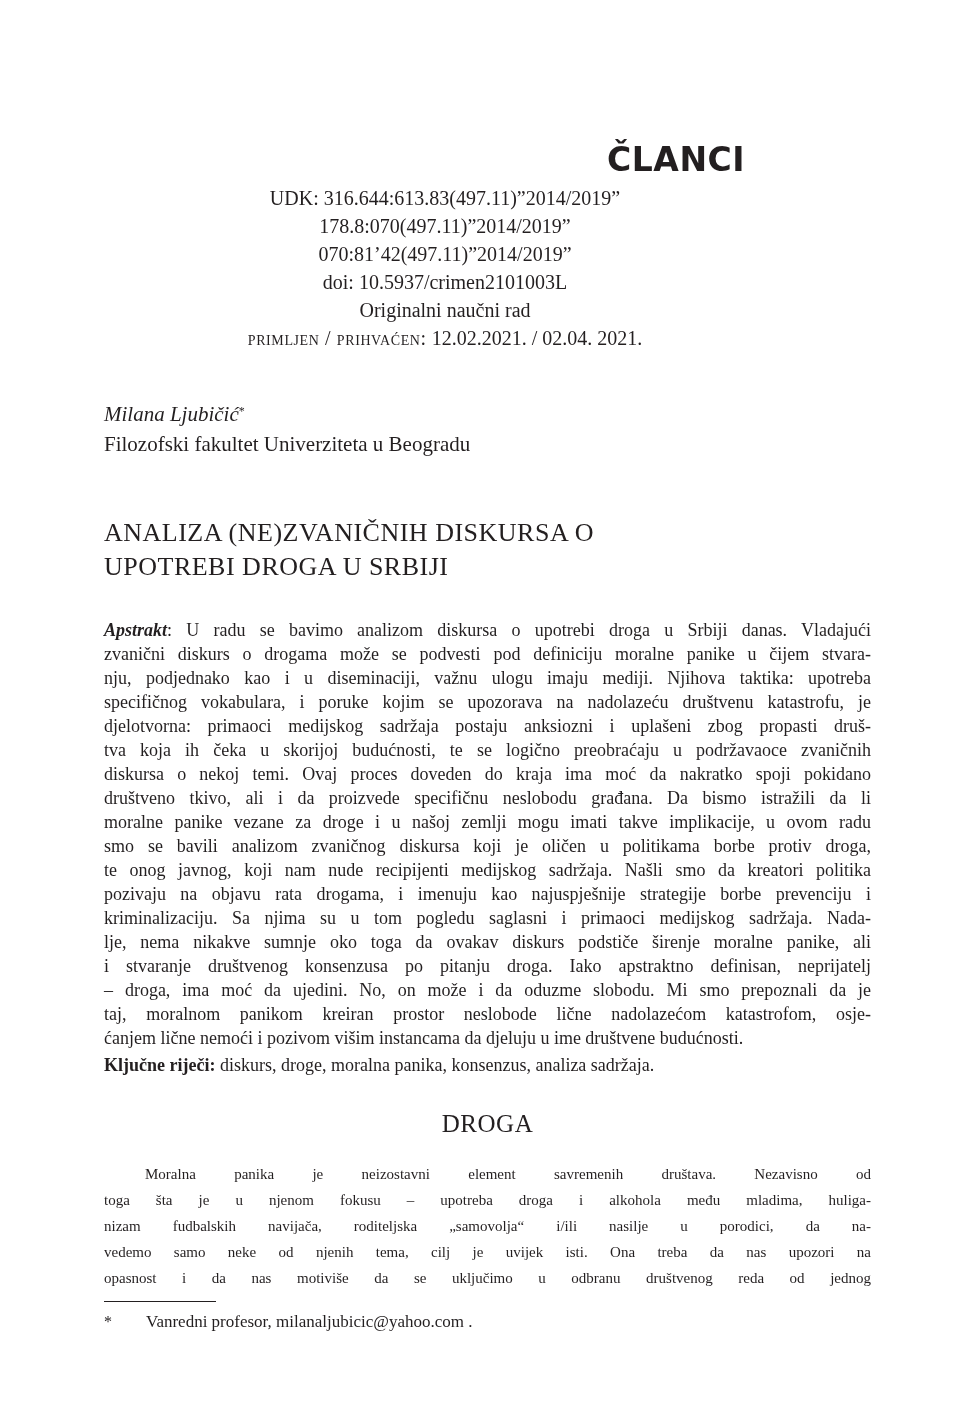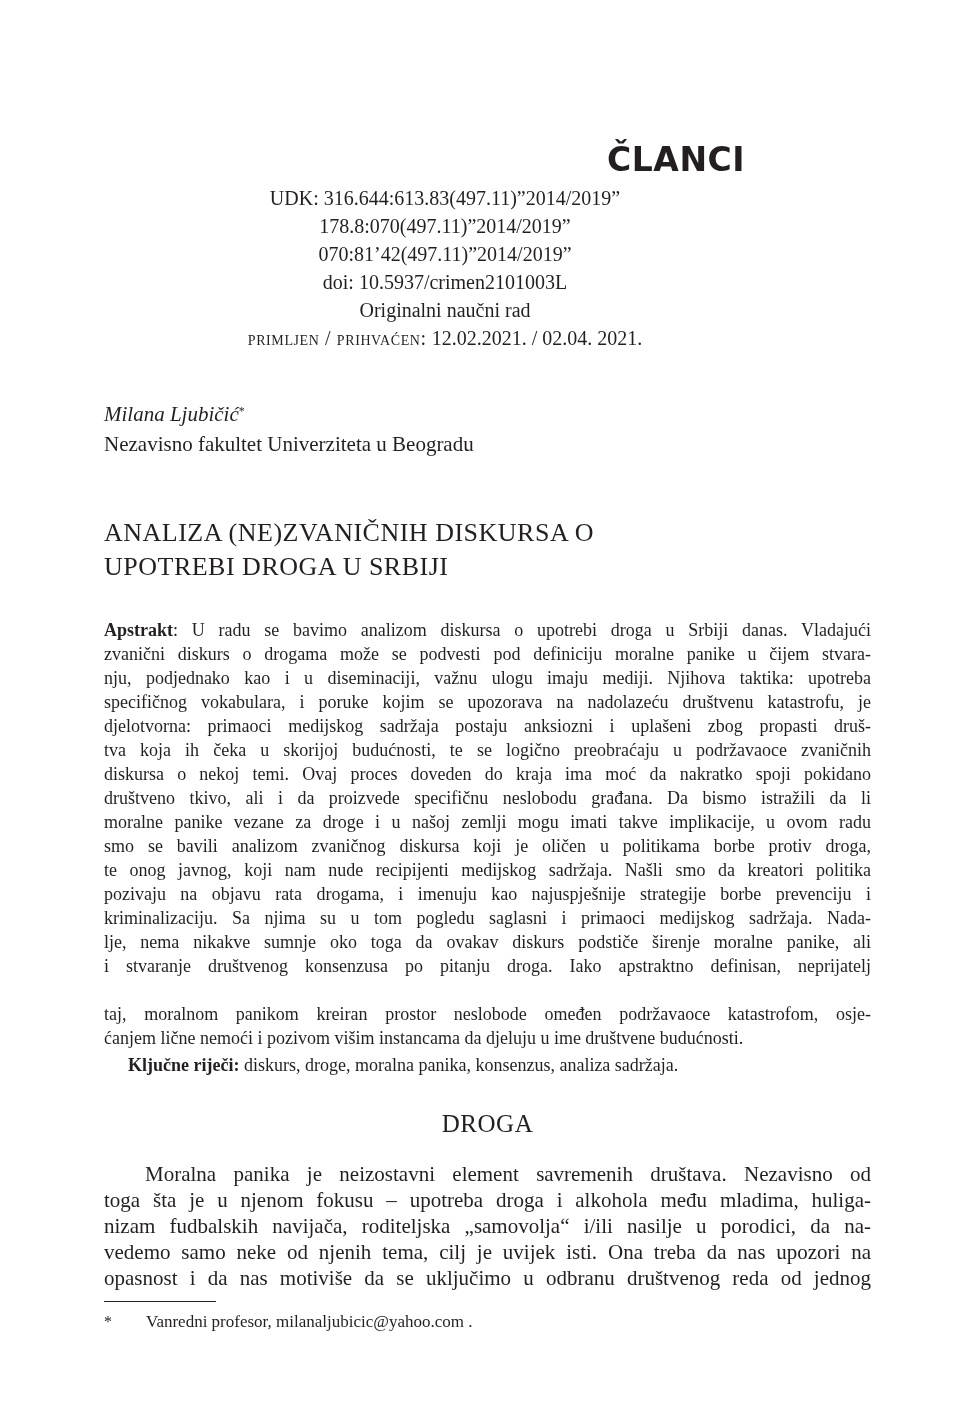--- a/index.html
+++ b/index.html
@@ -21,29 +21,29 @@
   .affiliation { position: absolute; left: 104px; top: 432px; font-size: 21px; }
 
   
   .title { position: absolute; left: 104px; width: 767px; text-align: left;
            font-size: 26px; letter-spacing: 0.5px; }
 
   
   .line { position: absolute; left: 104px; width: 767px; font-size: 18px; line-height: 24px;
           text-align: justify; text-align-last: justify; white-space: nowrap; }
   .line.last { text-align-last: left; }
-  .line b { font-weight: bold; }
+  .line b { font-weight: bold; font-style: italic; }
 
-  .keywords { position: absolute; left: 104px; top: 1055px; font-size: 18px; margin-left: 24px; }
+  .keywords { position: absolute; left: 104px; top: 1055px; font-size: 18px; }
   .keywords b { font-weight: bold; }
 
   .h-uvod { position: absolute; left: 104px; width: 767px; top: 1110px; text-align: center;
             font-size: 25px; letter-spacing: 0.5px; }
 
-  .body-line { position: absolute; left: 104px; width: 767px; font-size: 21px; line-height: 26px;
+  .body-line { position: absolute; left: 104px; width: 767px; font-size: 15px; line-height: 26px;
                text-align: justify; text-align-last: justify; white-space: nowrap; }
   .body-line.indent { left: 145px; width: 726px; }
 
   .fn-rule { position: absolute; left: 104px; top: 1301px; width: 112px; height: 0;
              border-top: 1.5px solid #231f20; }
   .fn-mark { position: absolute; left: 104px; top: 1313px; font-size: 16px; }
   .fn-text { position: absolute; left: 146px; top: 1312px; font-size: 17px; }
 </style>
 </head>
 <body>
@@ -52,41 +52,42 @@
 
   <div class="section-label">ČLANCI</div>
   <div class="meta" style="top:184px">UDK: 316.644:613.83(497.11)”2014/2019”</div>
   <div class="meta" style="top:212px">178.8:070(497.11)”2014/2019”</div>
   <div class="meta" style="top:240px">070:81’42(497.11)”2014/2019”</div>
   <div class="meta" style="top:268px">doi: 10.5937/crimen2101003L</div>
   <div class="meta sc" style="top:296px">Originalni naučni rad</div>
   <div class="meta" style="top:324px"><span class="sc">primljen / prihvaćen:</span><span> 12.02.2021. / 02.04. 2021.</span></div>
 
   <div class="author"><span>Milana Ljubičić</span><sup>*</sup></div>
-  <div class="affiliation">Nezavisno fakultet Univerziteta u Beogradu</div>
+  <div class="affiliation">Filozofski fakultet Univerziteta u Beogradu</div>
 
   <div class="title" style="top:518px">ANALIZA (NE)ZVANIČNIH DISKURSA O</div>
   <div class="title" style="top:552px">UPOTREBI DROGA U SRBIJI</div>
 
   <div class="line" style="top:618px"><b>Apstrakt</b><span>: U radu se bavimo analizom diskursa o upotrebi droga u Srbiji danas. Vladajući</span></div>
   <div class="line" style="top:642px">zvanični diskurs o drogama može se podvesti pod definiciju moralne panike u čijem stvara-</div>
   <div class="line" style="top:666px">nju, podjednako kao i u diseminaciji, važnu ulogu imaju mediji. Njihova taktika: upotreba</div>
   <div class="line" style="top:690px">specifičnog vokabulara, i poruke kojim se upozorava na nadolazeću društvenu katastrofu, je</div>
   <div class="line" style="top:714px">djelotvorna: primaoci medijskog sadržaja postaju anksiozni i uplašeni zbog propasti druš-</div>
   <div class="line" style="top:738px">tva koja ih čeka u skorijoj budućnosti, te se logično preobraćaju u podržavaoce zvaničnih</div>
   <div class="line" style="top:762px">diskursa o nekoj temi. Ovaj proces doveden do kraja ima moć da nakratko spoji pokidano</div>
   <div class="line" style="top:786px">društveno tkivo, ali i da proizvede specifičnu neslobodu građana. Da bismo istražili da li</div>
   <div class="line" style="top:810px">moralne panike vezane za droge i u našoj zemlji mogu imati takve implikacije, u ovom radu</div>
   <div class="line" style="top:834px">smo se bavili analizom zvaničnog diskursa koji je oličen u politikama borbe protiv droga,</div>
   <div class="line" style="top:858px">te onog javnog, koji nam nude recipijenti medijskog sadržaja. Našli smo da kreatori politika</div>
   <div class="line" style="top:882px">pozivaju na objavu rata drogama, i imenuju kao najuspješnije strategije borbe prevenciju i</div>
   <div class="line" style="top:906px">kriminalizaciju. Sa njima su u tom pogledu saglasni i primaoci medijskog sadržaja. Nada-</div>
   <div class="line" style="top:930px">lje, nema nikakve sumnje oko toga da ovakav diskurs podstiče širenje moralne panike, ali</div>
   <div class="line" style="top:954px">i stvaranje društvenog konsenzusa po pitanju droga. Iako apstraktno definisan, neprijatelj</div>
-  <div class="line" style="top:1002px">taj, moralnom panikom kreiran prostor neslobode omeđen podržavaoce katastrofom, osje-</div>
+  <div class="line" style="top:978px">– droga, ima moć da ujedini. No, on može i da oduzme slobodu. Mi smo prepoznali da je</div>
+  <div class="line" style="top:1002px">taj, moralnom panikom kreiran prostor neslobode lične nadolazećom katastrofom, osje-</div>
   <div class="line last" style="top:1026px">ćanjem lične nemoći i pozivom višim instancama da djeluju u ime društvene budućnosti.</div>
 
   <div class="keywords"><b>Ključne riječi:</b><span> diskurs, droge, moralna panika, konsenzus, analiza sadržaja.</span></div>
 
   <div class="h-uvod">DROGA</div>
 
   <div class="body-line indent" style="top:1161px">Moralna panika je neizostavni element savremenih društava. Nezavisno od</div>
   <div class="body-line" style="top:1187px">toga šta je u njenom fokusu – upotreba droga i alkohola među mladima, huliga-</div>
   <div class="body-line" style="top:1213px">nizam fudbalskih navijača, roditeljska „samovolja“ i/ili nasilje u porodici, da na-</div>
   <div class="body-line" style="top:1239px">vedemo samo neke od njenih tema, cilj je uvijek isti. Ona treba da nas upozori na</div>

